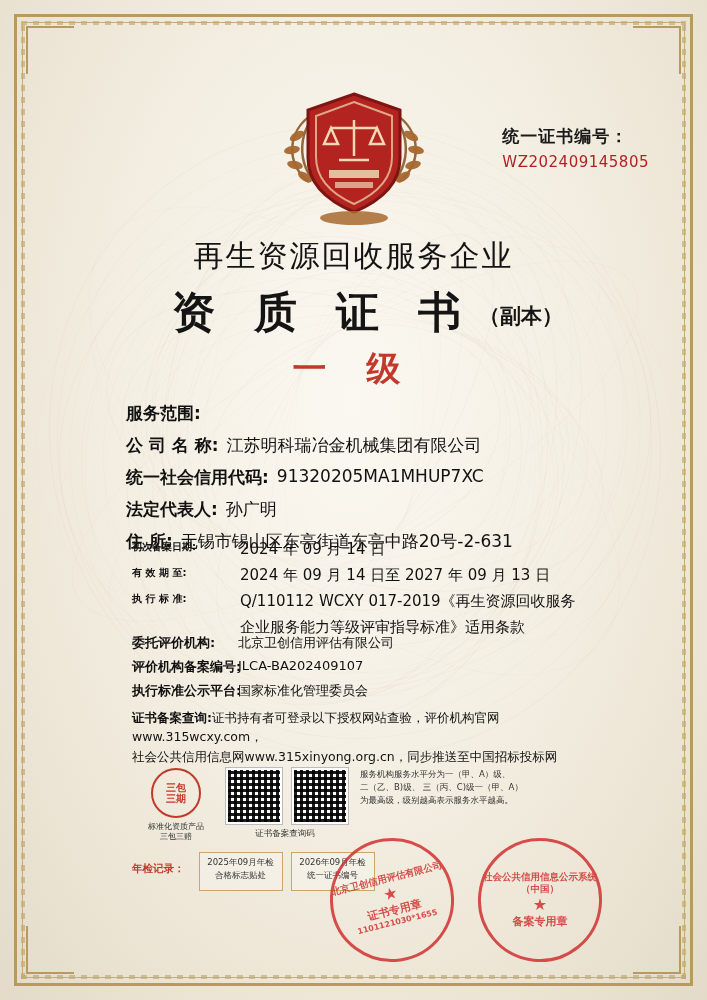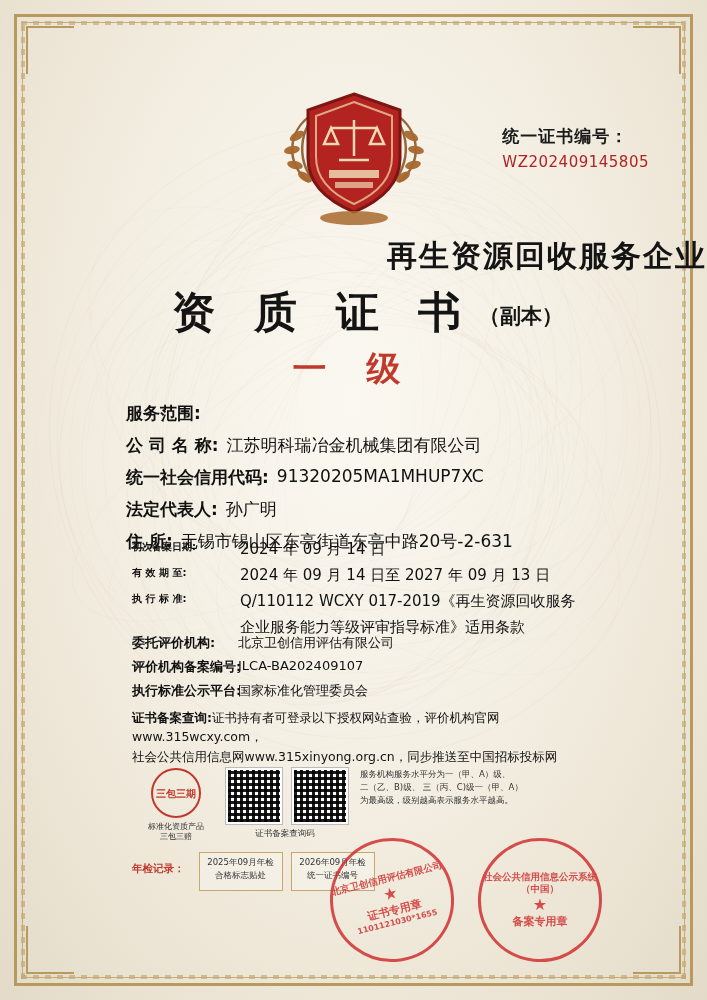--- a/index.html
+++ b/index.html
@@ -66,22 +66,22 @@
   }
   .cert-no .label{
     font-size:17px;color:#1a1a1a;font-weight:bold;letter-spacing:1px;
   }
   .cert-no .value{
     font-size:15px;color:#b22222;margin-top:5px;letter-spacing:.5px;
   }
 
   
   .title-1{
-    position:absolute;left:0;right:0;top:236px;text-align:right;
-    font-size:30px;font-weight:bold;color:#141414;letter-spacing:2px;
+    position:absolute;left:0;right:0;top:236px;text-align:center;
+    font-size:30px;font-weight:normal;color:#141414;letter-spacing:2px;
   }
   .title-2{
     position:absolute;left:0;right:0;top:284px;text-align:center;
     font-size:43px;font-weight:bold;color:#141414;letter-spacing:12px;padding-left:28px;
   }
   .title-2 .sub{
     font-size:21px;letter-spacing:0px;font-weight:bold;
     vertical-align:middle;margin-left:6px;
   }
   .grade{
@@ -126,21 +126,21 @@
   }
   .query b{font-weight:bold;}
 
   
   .badge3{
     position:absolute;left:146px;top:768px;width:60px;text-align:center;
   }
   .badge3 .circ{
     width:46px;height:46px;border-radius:50%;
     border:2px solid #c0392b;margin:0 auto;
-    display:flex;flex-direction:row;align-items:center;justify-content:center;
+    display:flex;flex-direction:column;align-items:center;justify-content:center;
     color:#c0392b;font-size:10px;line-height:1.1;font-weight:bold;
   }
   .badge3 .cap{font-size:8px;color:#333;margin-top:4px;line-height:1.3;}
 
   .qr{
     position:absolute;top:768px;width:52px;height:52px;
     background:
       repeating-linear-gradient(0deg,#1b1b1b 0 3px,#fff 3px 6px),
       repeating-linear-gradient(90deg,#1b1b1b 0 3px,#fff 3px 6px);
     background-blend-mode:multiply;

